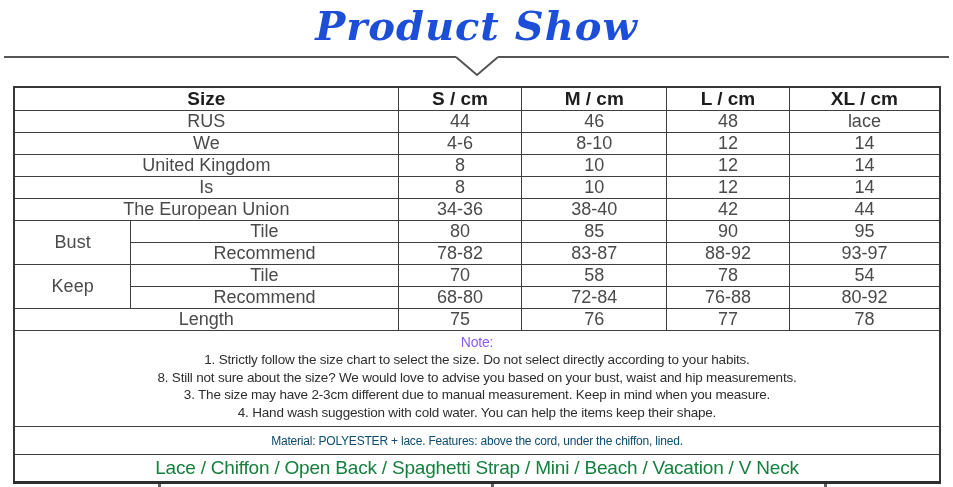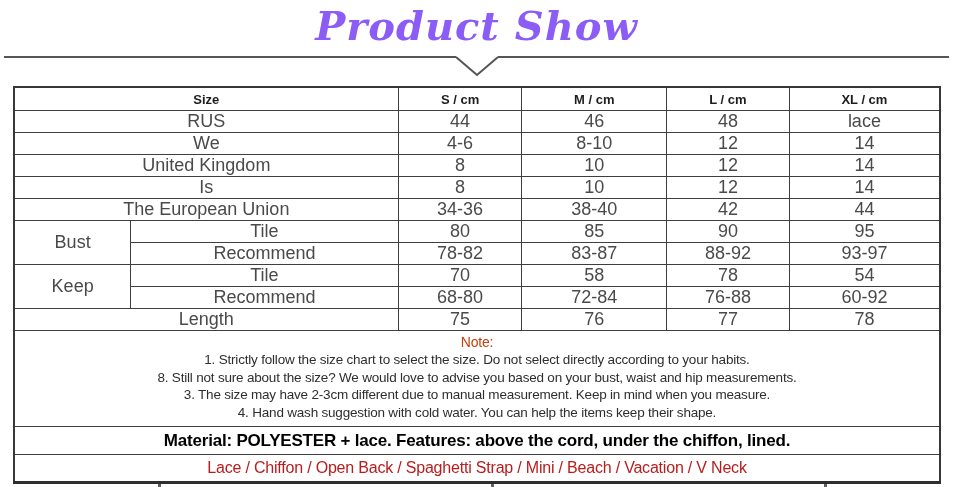--- a/index.html
+++ b/index.html
@@ -7,51 +7,51 @@
     width:953px;height:487px;position:relative;overflow:hidden;
     font-family:"Liberation Sans",sans-serif;
     -webkit-font-smoothing:antialiased;
   }
   .page-title{
     position:absolute;top:2px;left:0;width:100%;
     text-align:center;
     font-family:"DejaVu Serif",serif;
     font-style:italic;font-weight:600;
     font-size:40px;line-height:48px;
-    color:#8b5cf6;
+    color:#1d4ed8;
     letter-spacing:1px;
   }
   .divider-svg{position:absolute;top:55px;left:0;}
   table.size-table{
     position:absolute;left:13px;top:86px;width:928px;
     border-collapse:collapse;table-layout:fixed;
     border:2px solid #383838;
     border-bottom:3px solid #2e2e2e;
   }
   .size-table th,.size-table td{
     border:1.5px solid #3e3e3e;
     text-align:center;vertical-align:middle;
     padding:0;height:21px;
     font-size:18px;color:#4a4a4a;
     overflow:hidden;white-space:nowrap;
   }
   .size-table th{
-    color:#1d1d1d;font-weight:bold;font-size:13px;height:22px;
+    color:#1d1d1d;font-weight:bold;font-size:19px;height:22px;
   }
   td.note-cell{
     height:86px;padding:3px 6px 5px 6px;
     font-size:13.5px;line-height:17.4px;color:#2e2e2e;
     letter-spacing:-0.2px;white-space:normal;
   }
-  .note-title{color:#c2410c;font-size:14px;}
+  .note-title{color:#8b5cf6;font-size:14px;}
   td.material-cell{
-    height:27px;color:#000000;font-size:17px;letter-spacing:-0.2px;font-weight:bold;
+    height:27px;color:#0c4a6e;font-size:12px;letter-spacing:-0.2px;
   }
   td.features-cell{
-    height:26px;color:#b91c1c;font-size:16px;letter-spacing:-0.2px;
+    height:26px;color:#15803d;font-size:19px;letter-spacing:-0.2px;
   }
   .bottom-artifact{
     position:absolute;top:483px;width:9px;height:4px;opacity:0.75;
   }
   .bottom-artifact span{
     display:inline-block;width:3px;height:4px;background:#2a2a2a;margin-right:3px;vertical-align:top;
   }
 </style>
 </head>
 <body>
@@ -144,21 +144,21 @@
     <td>70</td>
     <td>58</td>
     <td>78</td>
     <td>54</td>
   </tr>
   <tr>
     <td>Recommend</td>
     <td>68-80</td>
     <td>72-84</td>
     <td>76-88</td>
-    <td>60-92</td>
+    <td>80-92</td>
   </tr>
 
   <tr>
     <td colspan="2">Length</td>
     <td>75</td>
     <td>76</td>
     <td>77</td>
     <td>78</td>
   </tr>
 

